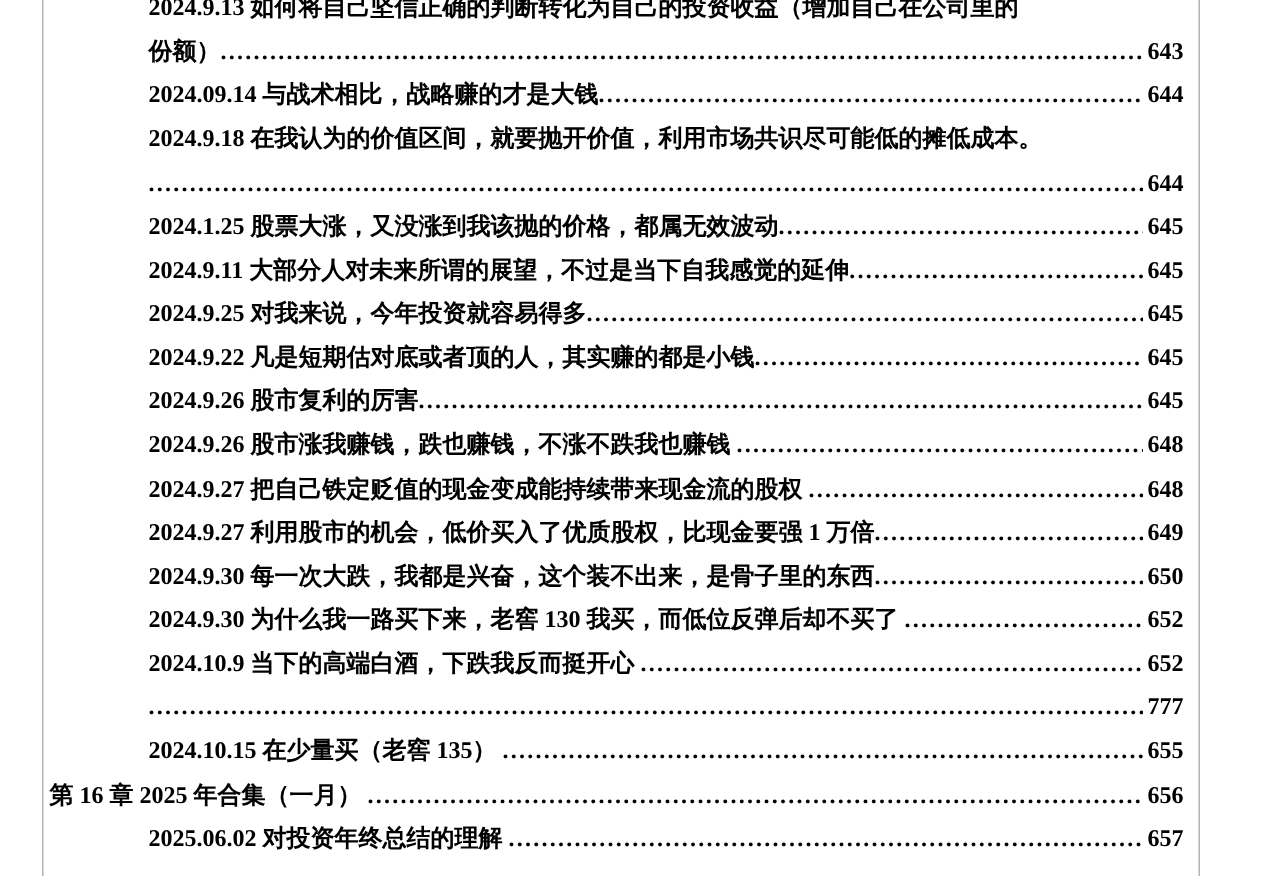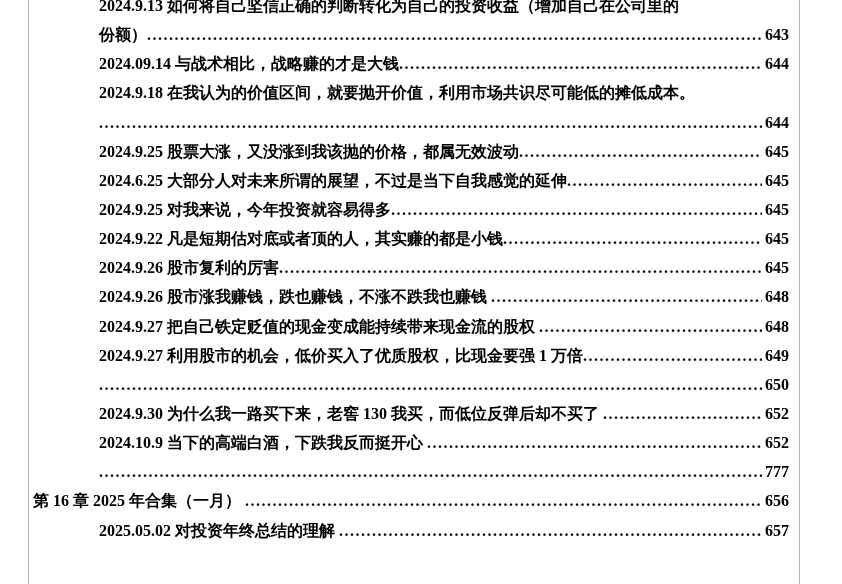--- a/index.html
+++ b/index.html
@@ -82,27 +82,27 @@
 
   </div>
 
   <div class="row continuation">
     <span class="txt"></span>
     <span class="leader"></span>
     <span class="pg">644</span>
   </div>
 
   <div class="row entry">
-    <span class="txt">2024.9.25 股票大涨，又没涨到我该抛的价格，都属无效波动</span>
+    <span class="txt">2024.1.25 股票大涨，又没涨到我该抛的价格，都属无效波动</span>
     <span class="leader"></span>
     <span class="pg">645</span>
   </div>
 
   <div class="row entry">
-    <span class="txt">2024.6.25 大部分人对未来所谓的展望，不过是当下自我感觉的延伸</span>
+    <span class="txt">2024.9.11 大部分人对未来所谓的展望，不过是当下自我感觉的延伸</span>
     <span class="leader"></span>
     <span class="pg">645</span>
   </div>
 
   <div class="row entry">
     <span class="txt">2024.9.25 对我来说，今年投资就容易得多</span>
     <span class="leader"></span>
     <span class="pg">645</span>
   </div>
 
@@ -130,20 +130,21 @@
     <span class="pg">648</span>
   </div>
 
   <div class="row entry">
     <span class="txt">2024.9.27 利用股市的机会，低价买入了优质股权，比现金要强 1 万倍</span>
     <span class="leader"></span>
     <span class="pg">649</span>
   </div>
 
   <div class="row entry">
+    <span class="txt">2024.9.30 每一次大跌，我都是兴奋，这个装不出来，是骨子里的东西</span>
     <span class="leader"></span>
     <span class="pg">650</span>
   </div>
 
   <div class="row entry">
     <span class="txt">2024.9.30 为什么我一路买下来，老窖 130 我买，而低位反弹后却不买了 </span>
     <span class="leader"></span>
     <span class="pg">652</span>
   </div>
 
@@ -151,26 +152,31 @@
     <span class="txt">2024.10.9 当下的高端白酒，下跌我反而挺开心 </span>
     <span class="leader"></span>
     <span class="pg">652</span>
   </div>
 
   <div class="row entry">
     <span class="leader"></span>
     <span class="pg">777</span>
   </div>
 
+  <div class="row entry">
+    <span class="txt">2024.10.15 在少量买（老窖 135） </span>
+    <span class="leader"></span>
+    <span class="pg">655</span>
+  </div>
 
   <div class="row chapter">
     <span class="txt">第 16 章 2025 年合集（一月） </span>
     <span class="leader"></span>
     <span class="pg">656</span>
   </div>
 
   <div class="row entry">
-    <span class="txt">2025.05.02 对投资年终总结的理解 </span>
+    <span class="txt">2025.06.02 对投资年终总结的理解 </span>
     <span class="leader"></span>
     <span class="pg">657</span>
   </div>
 </div>
 </div>
 
 </body></html>

